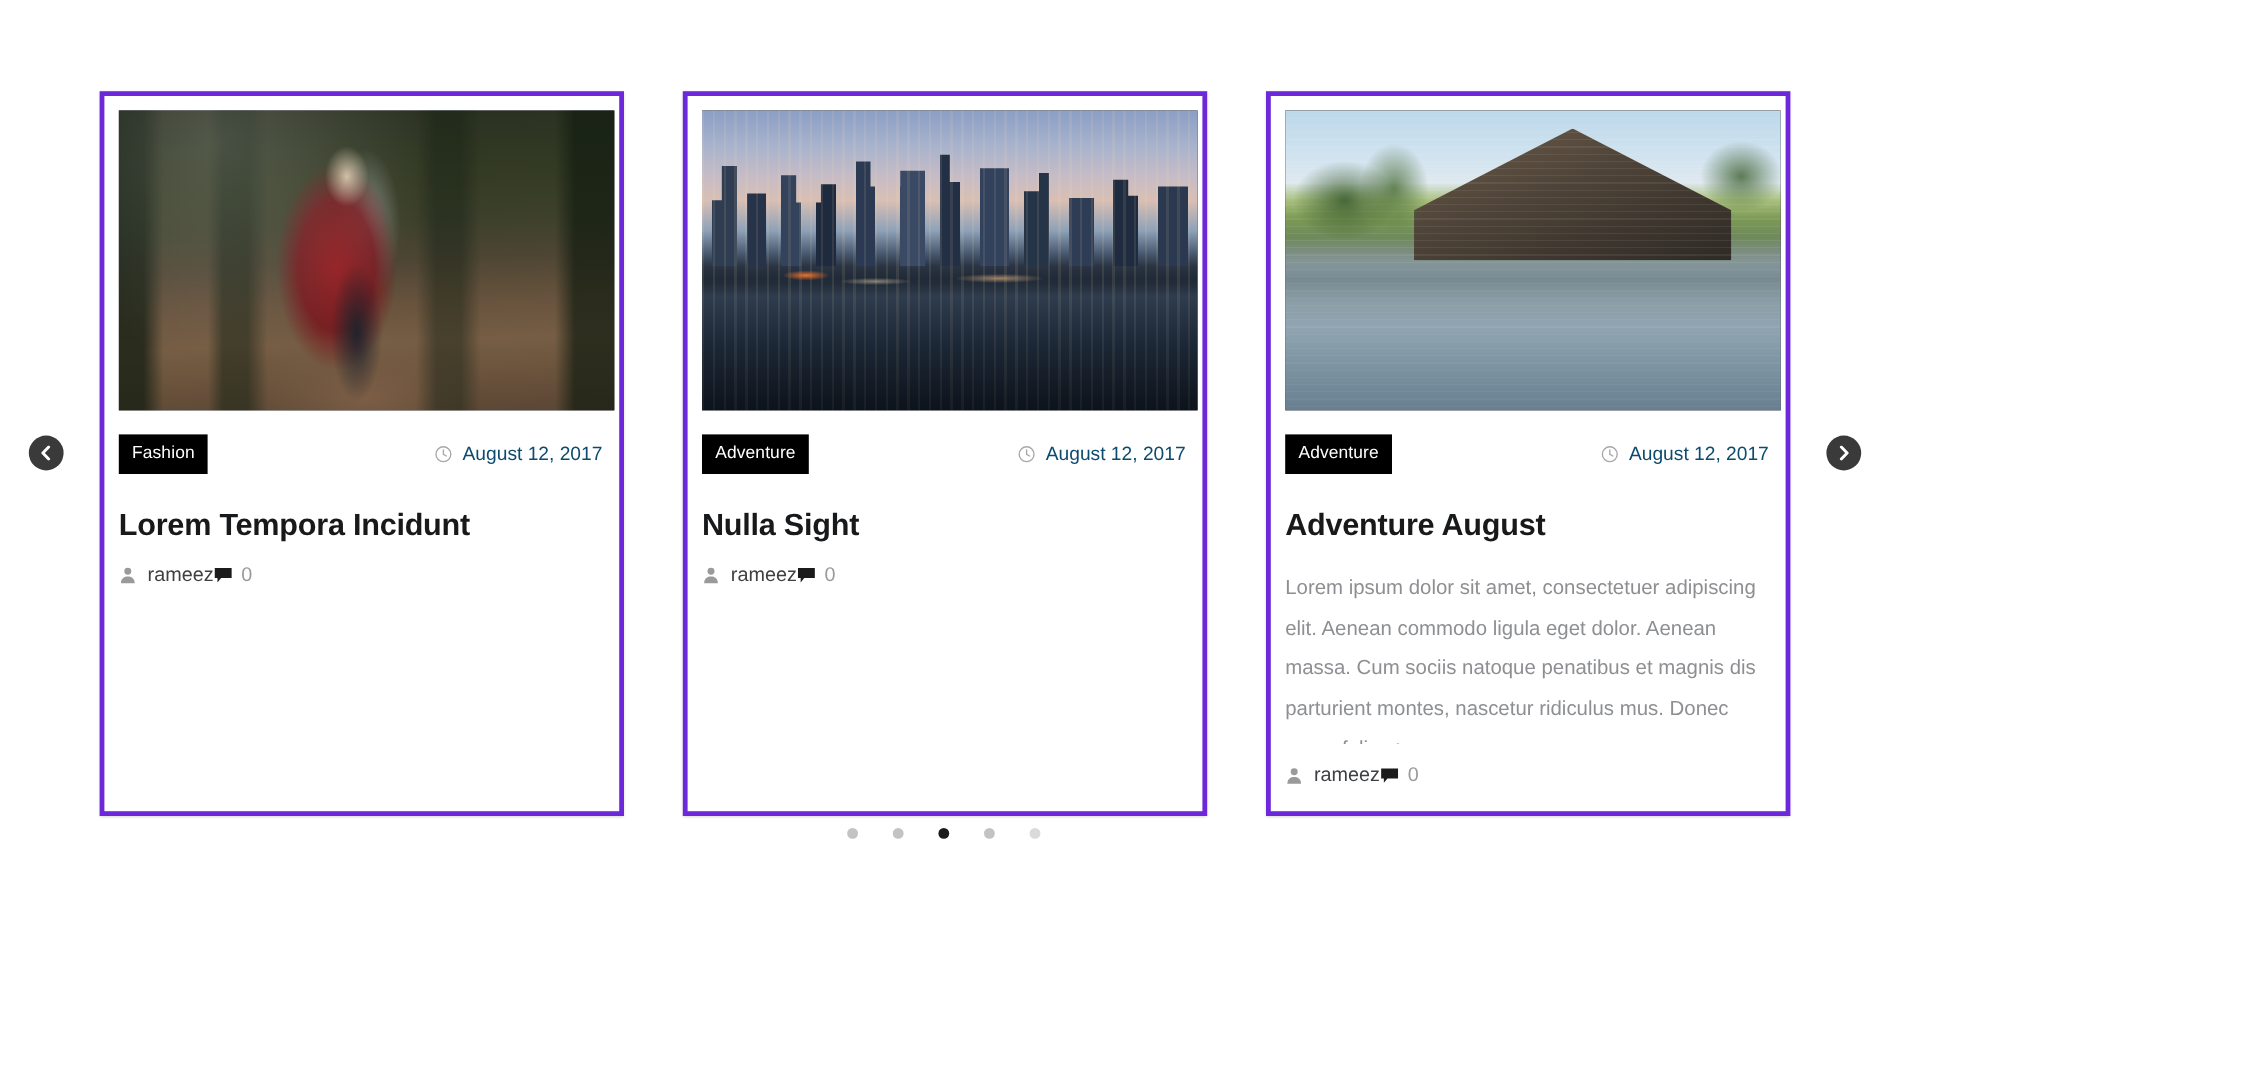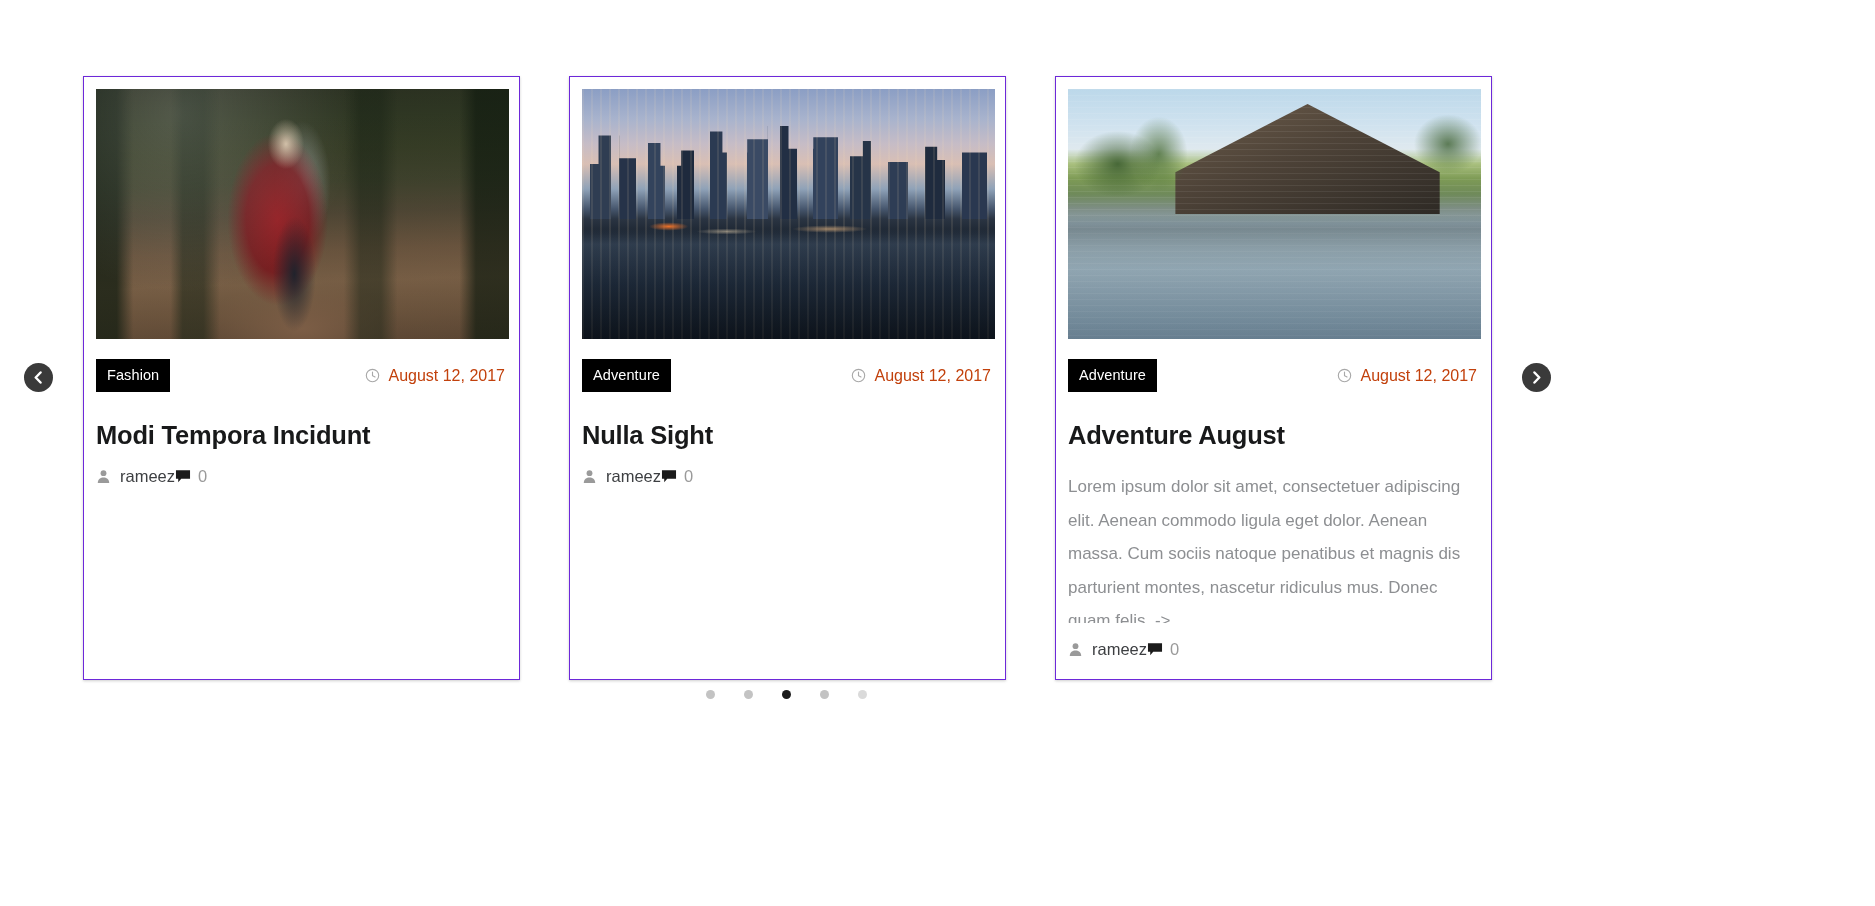--- a/index.html
+++ b/index.html
@@ -34,21 +34,21 @@
     width: 1709px;
     height: 604px;
     display: flex;
     gap: 49px;
   }
 
   .card {
     width: 437px;
     height: 604px;
     background: #ffffff;
-    border: 1px solid #6d28d9;
+    border: 4px solid #6d28d9;
     box-shadow: 0 1px 3px rgba(0,0,0,0.14), 0 1px 2px rgba(0,0,0,0.06);
     display: flex;
     flex-direction: column;
     padding: 12px 12px 0 12px;
     position: relative;
   }
 
   
   .thumb {
     width: 413px;
@@ -168,21 +168,21 @@
     font-size: 14.5px;
     line-height: 1;
     padding: 9px 11px 10px 11px;
     letter-spacing: .1px;
     white-space: nowrap;
   }
   .date {
     display: flex;
     align-items: center;
     gap: 8px;
-    color: #c2410c;
+    color: #0c4a6e;
     font-size: 16px;
     padding-right: 2px;
   }
   .date .clock { display: block; }
 
   
   .title {
     font-size: 25.5px;
     font-weight: bold;
     color: #18191a;
@@ -277,21 +277,21 @@
           <span class="badge">Fashion</span>
           <span class="date">
             <svg class="clock" width="15" height="15" viewBox="0 0 16 16">
               <circle cx="8" cy="8" r="6.6" fill="none" stroke="#a8a8a8" stroke-width="1.2"></circle>
               <path d="M8 4.3 L8 8.2 L10.7 9.6" fill="none" stroke="#a8a8a8" stroke-width="1.2" stroke-linecap="round"></path>
             </svg>
             <span>August 12, 2017</span>
           </span>
         </div>
 
-        <h2 class="title">Modi Tempora Incidunt</h2>
+        <h2 class="title">Lorem Tempora Incidunt</h2>
 
         <div class="cardfoot">
           <span class="author">
             <svg width="15" height="15" viewBox="0 0 16 16">
               <circle cx="8" cy="4.4" r="3.1" fill="#9a9a9a"></circle>
               <path d="M1.9 15 C1.9 10.6 5 9 8 9 C11 9 14.1 10.6 14.1 15 Z" fill="#9a9a9a"></path>
             </svg>
             <span>rameez</span>
           </span>
           <span class="comments">

